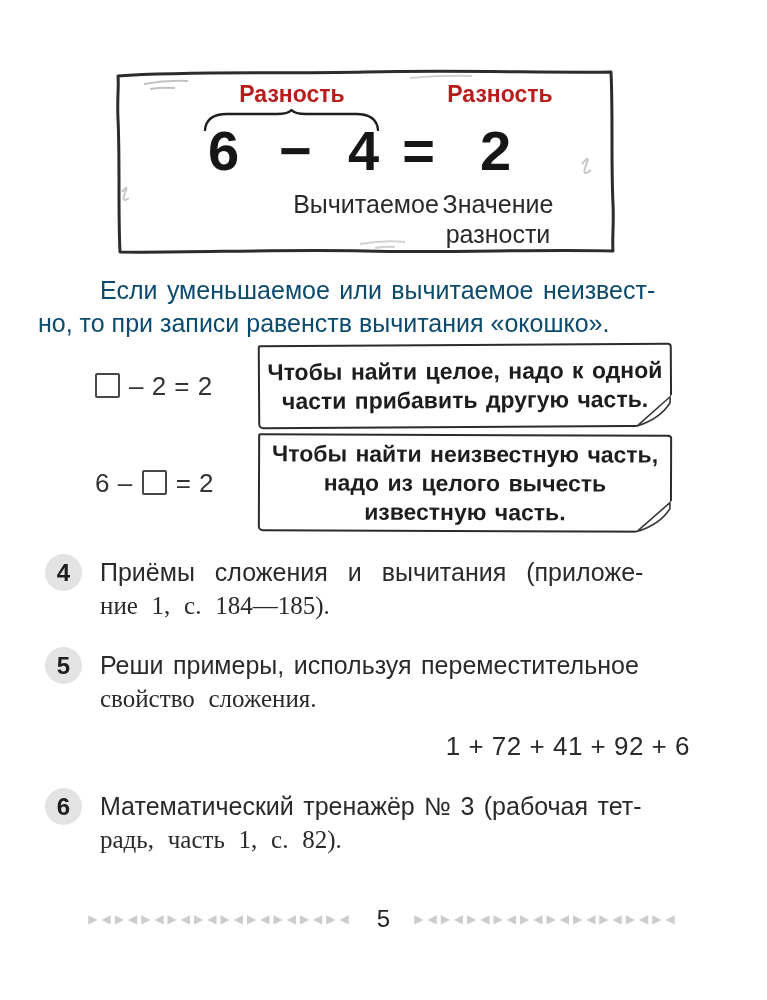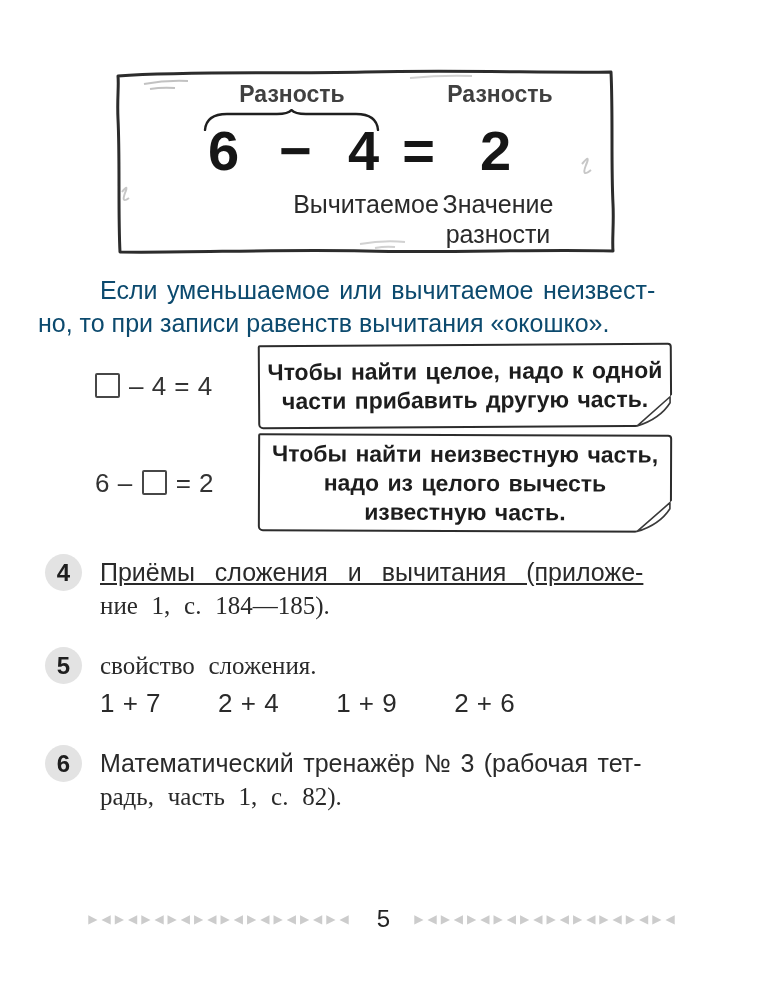--- a/index.html
+++ b/index.html
@@ -6,21 +6,21 @@
   html,body { background:#ffffff; }
   .page {
     position:relative; width:767px; height:1000px; background:#fff;
     font-family:"Liberation Sans", sans-serif; color:#232323; overflow:hidden;
   }
 
   
   .diagram { position:absolute; left:110px; top:64px; width:510px; height:196px; }
   .frame-svg { position:absolute; left:0; top:0; width:510px; height:196px; }
   .dg-label { position:absolute; top:17px; width:180px; text-align:center;
-              font-size:23px; font-weight:bold; color:#404040; }
+              font-size:23px; font-weight:bold; color:#b91c1c; }
   .dg-label.l1 { left:92px; }
   .dg-label.l2 { left:300px; }
   .dg-brace { position:absolute; left:93px; top:45px; width:177px; height:22px; }
   .dg-num { position:absolute; top:55px; width:64px; text-align:center;
             font-size:56px; font-weight:bold; line-height:64px; color:#161616; letter-spacing:-1px; }
   .dg-num.n1 { left:81px; }
   .dg-num.op1 { left:153px; }
   .dg-num.n2 { left:221px; }
   .dg-num.op2 { left:276px; }
   .dg-num.n3 { left:353px; }
@@ -51,25 +51,25 @@
   .note.h2 { height:98px; transform:rotate(0.2deg); }
   .fold { position:absolute; right:-3px; bottom:-3px; width:38px; height:34px; }
 
   
   .tasks { position:absolute; left:45px; top:556px; width:680px; }
   .task { display:flex; align-items:flex-start; margin-bottom:27px; }
   .badge { flex:none; width:37px; height:37px; margin-right:18px; margin-top:-2px;
            border-radius:50%; background:#e3e3e3; color:#1e1e1e;
            font-size:24px; font-weight:bold; line-height:37px; text-align:center; }
   .task-text { font-size:25px; line-height:33px; color:#2a2a2a; width:590px; }
-  .spread    { word-spacing:0.52em;text-decoration:underline; }
+  .spread    { word-spacing:0.52em; }
   .spread-sm { word-spacing:0.30em;font-family:Liberation Serif, serif; }
   .spread-xs { word-spacing:0.10em; }
-  .examples { display:flex; gap:57px; margin-top:5px; font-size:26px; color:#2a2a2a;
-              letter-spacing:0.5px; }
+  .examples { display:flex; margin-top:15px; font-size:26px; color:#2a2a2a;
+              letter-spacing:0.5px;justify-content:flex-end; }
 
   
   .footer { position:absolute; left:0; top:905px; width:767px; display:flex;
             justify-content:center; align-items:center; gap:24px; }
   .tri { font-size:12px; letter-spacing:4px; color:#cccccc; white-space:nowrap; }
   .page-num { font-size:24px; color:#232323; }
 </style>
 </head>
 <body>
 
@@ -110,21 +110,21 @@
 
   <div class="intro">
     <div class="indent spread-xs">Если уменьшаемое или вычитаемое неизвест-</div>
     <div>но, то при записи равенств вычитания «окошко».</div>
   </div>
 
   <div class="win-rows">
 
     <div class="win-row">
       <div class="win-eq">
-        <span class="win"></span><span class="gap"></span><span>– 4 = 4</span>
+        <span class="win"></span><span class="gap"></span><span>– 2 = 2</span>
       </div>
       <div class="note h1">
         <div class="note-line">Чтобы найти целое, надо к одной</div>
         <div class="note-line">части прибавить другую часть.</div>
         <svg class="fold" viewBox="0 0 38 34">
           <path d="M0,34 L38,34 L38,0 Z" fill="#ffffff"></path>
           <path d="M2,32 L35,3 L35,9 C28,20 15,28 2,32 Z" fill="#ffffff" stroke="#3a3a3a" stroke-width="1.6" stroke-linejoin="round"></path>
         </svg>
       </div>
     </div>
@@ -152,20 +152,21 @@
       <div class="badge">4</div>
       <div class="task-text">
         <div class="spread">Приёмы сложения и вычитания (приложе-</div>
         <div class="spread-sm">ние 1, с. 184—185).</div>
       </div>
     </div>
 
     <div class="task">
       <div class="badge">5</div>
       <div class="task-text">
+        <div class="spread-xs">Реши примеры, используя переместительное</div>
         <div class="spread-sm">свойство сложения.</div>
         <div class="examples">
           <span>1 + 7</span>
           <span>2 + 4</span>
           <span>1 + 9</span>
           <span>2 + 6</span>
         </div>
       </div>
     </div>
 

